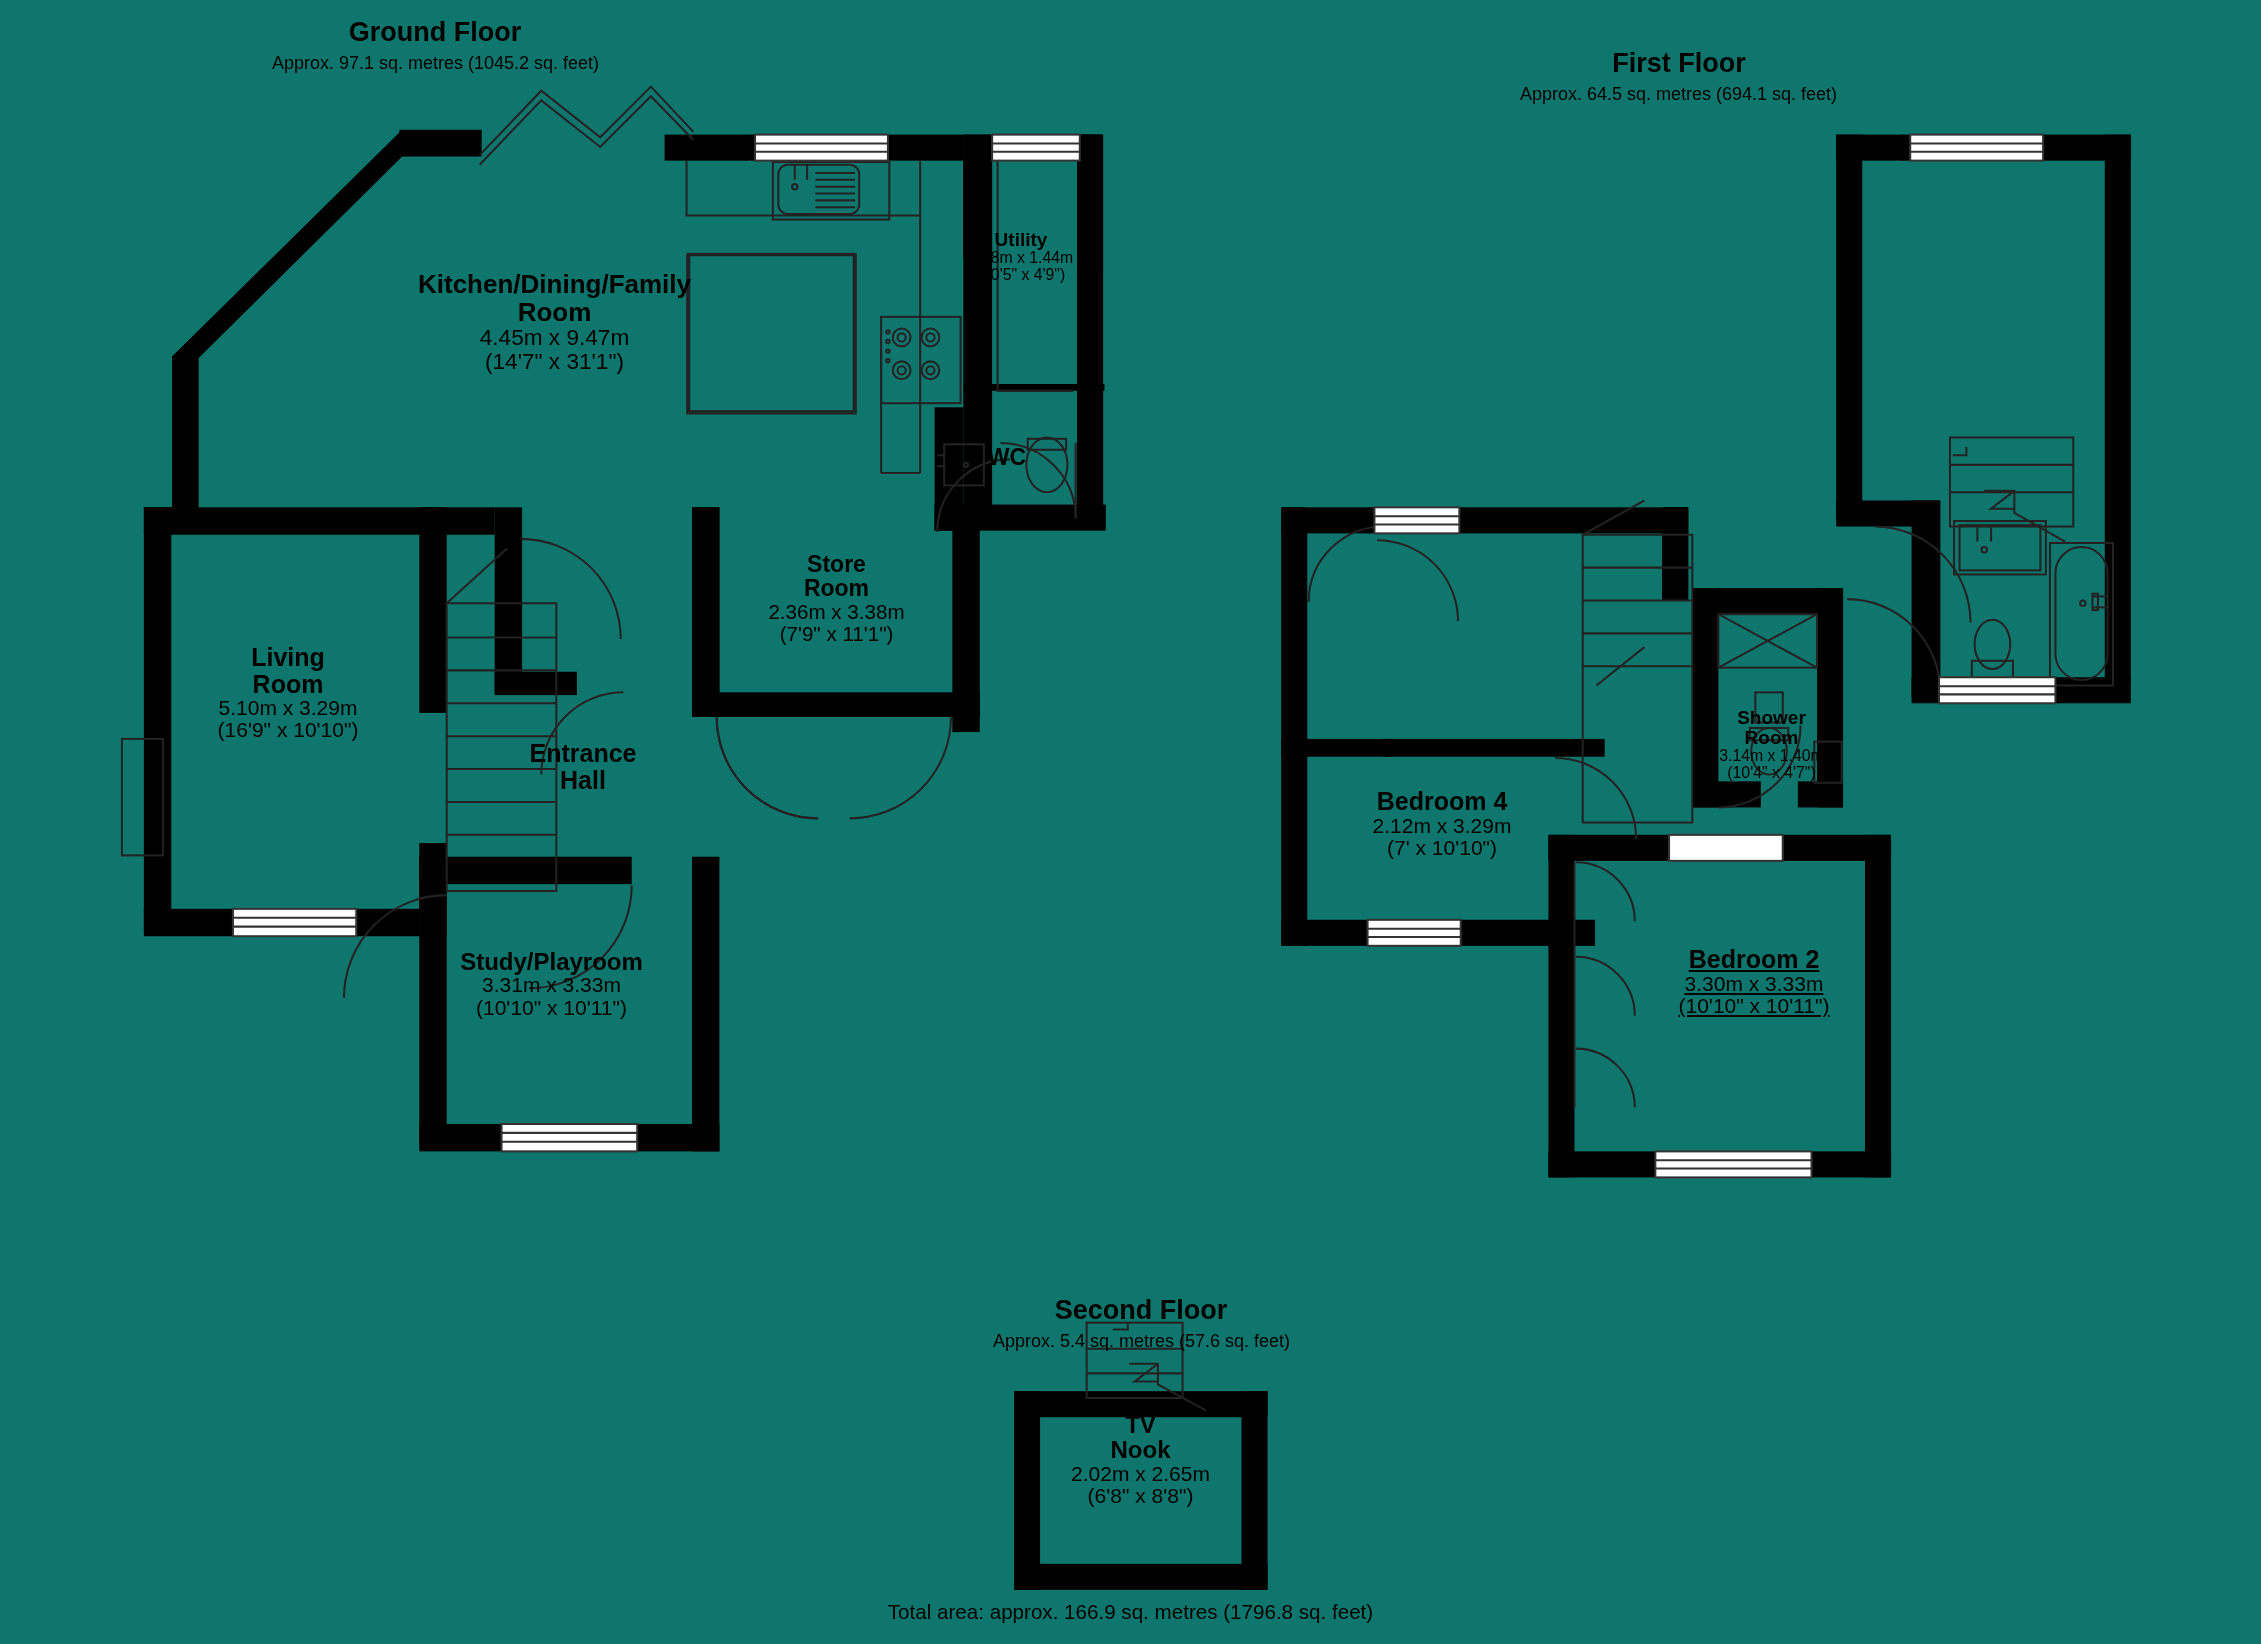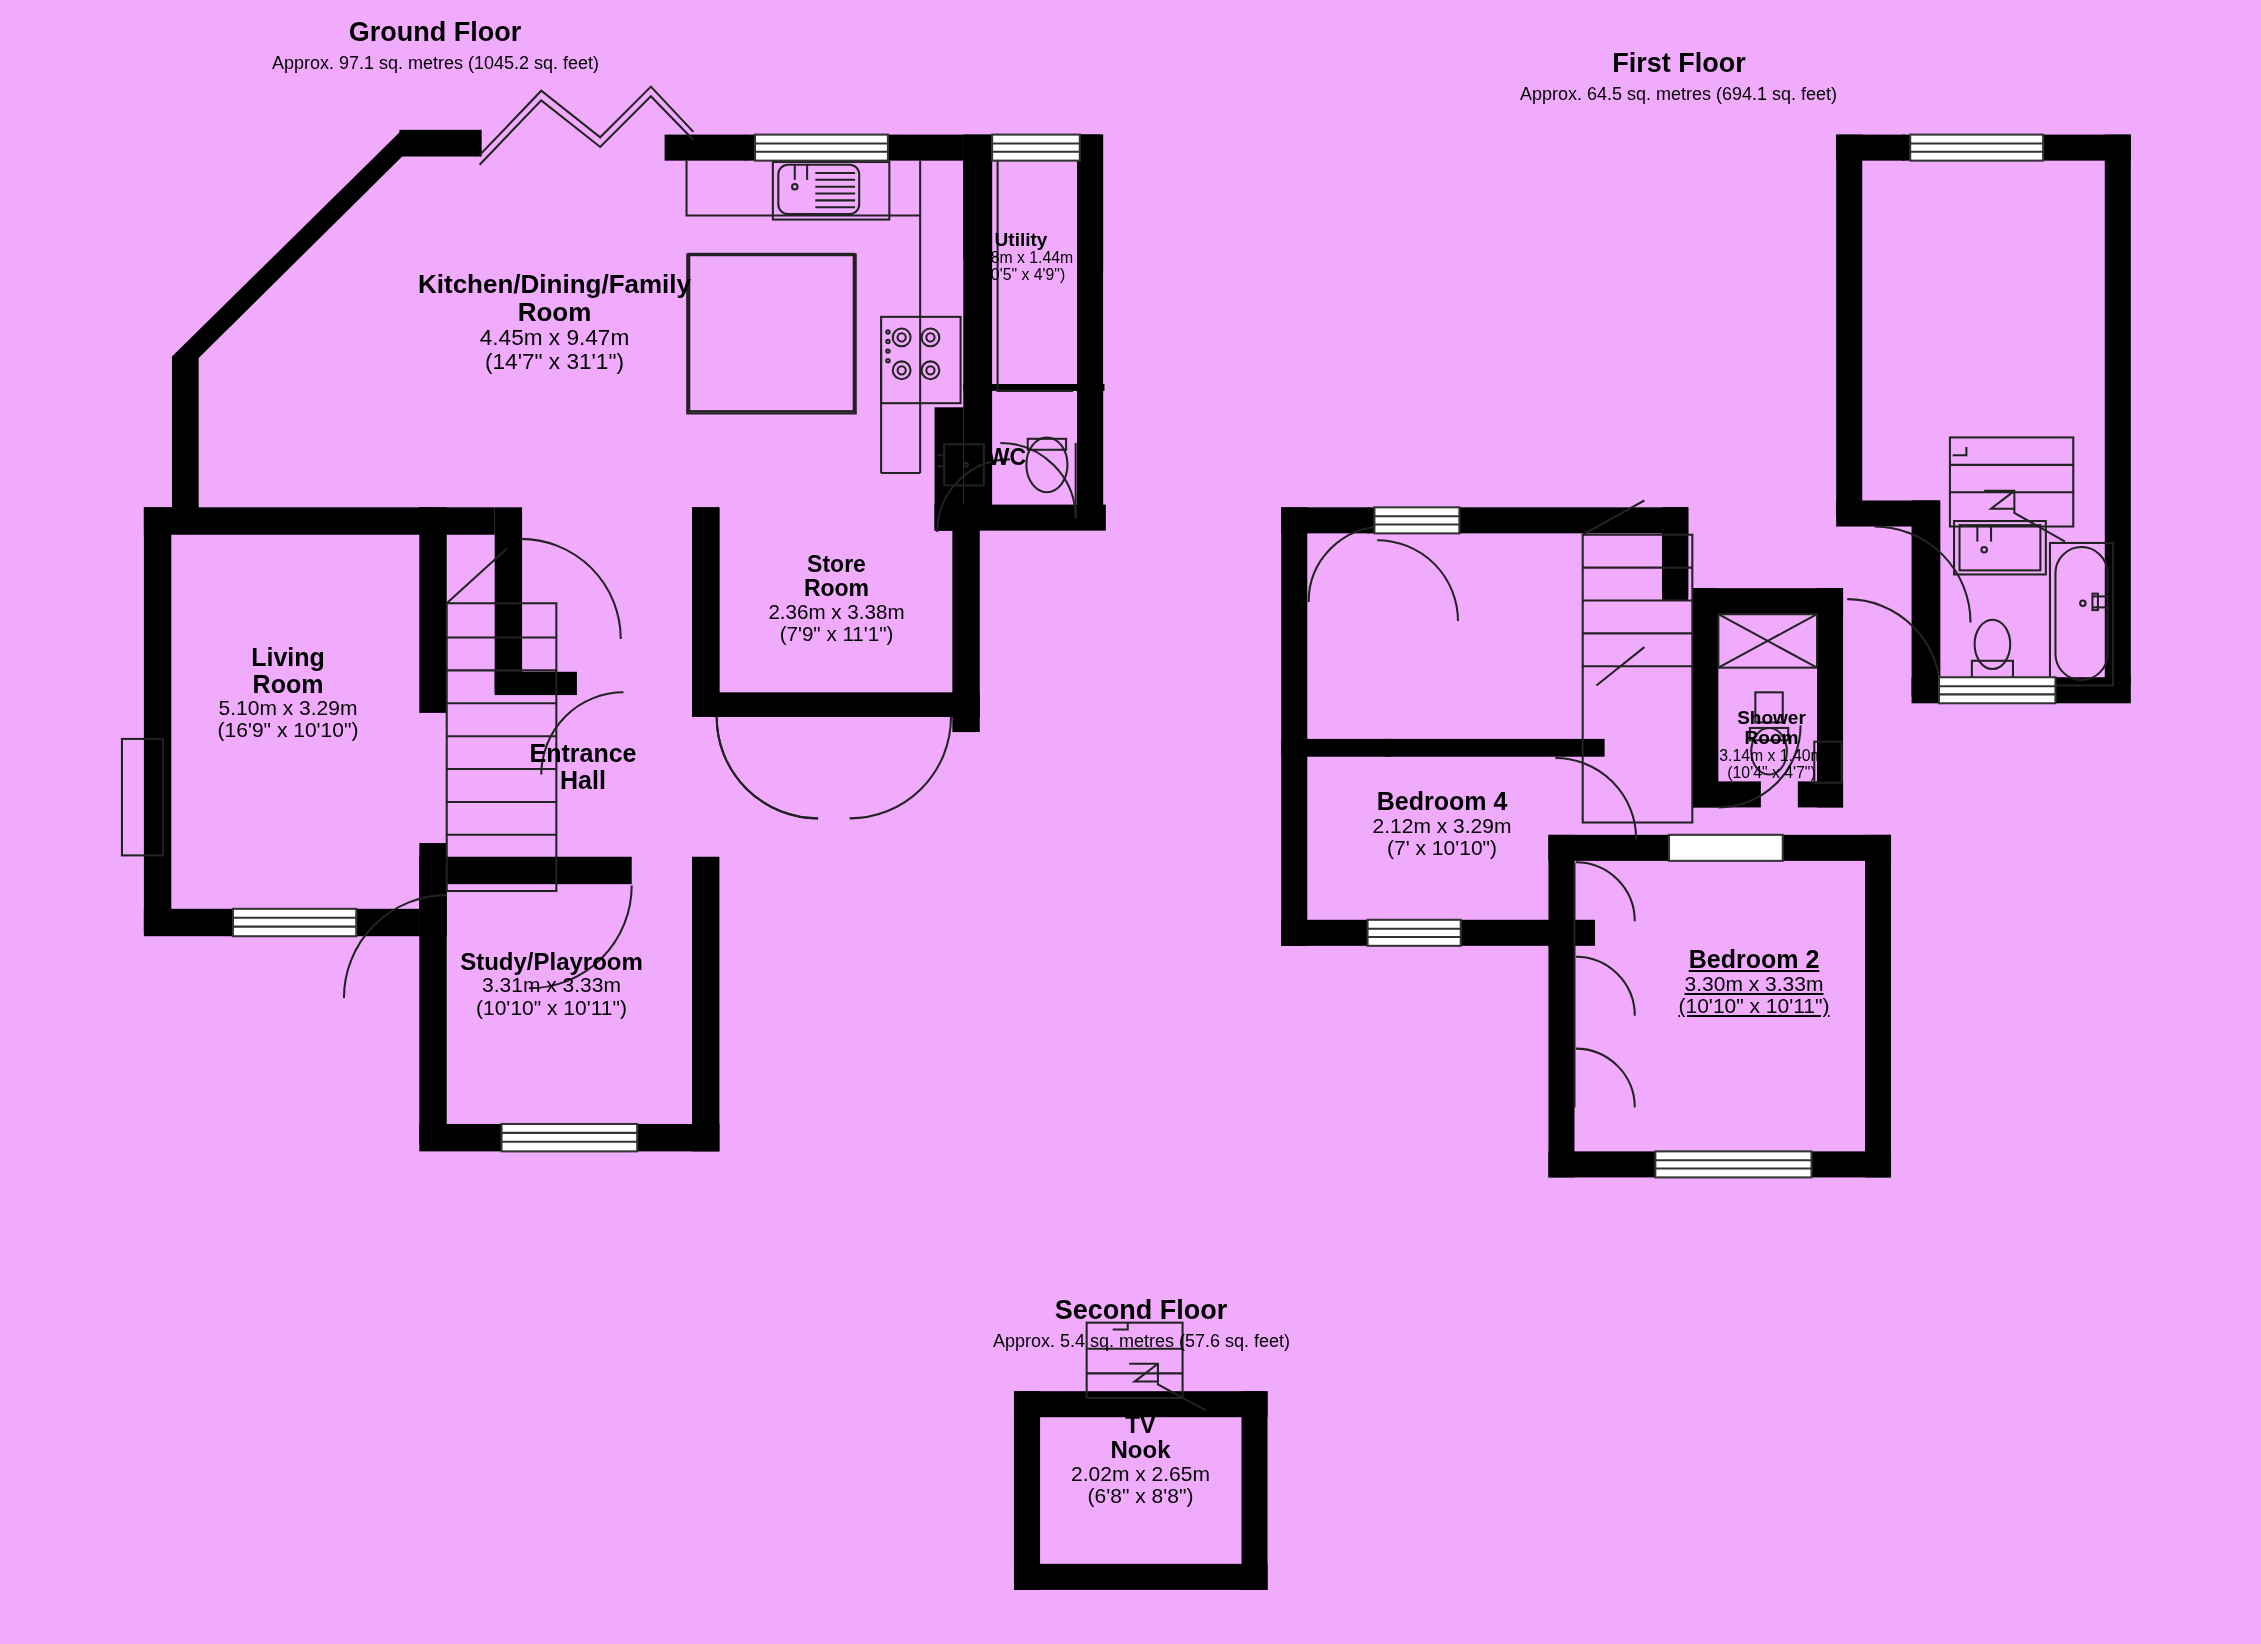--- a/index.html
+++ b/index.html
@@ -4,21 +4,21 @@
 <style>
   html, body {
     margin: 0;
     padding: 0;
     background: #ffffff;
   }
   #page {
     position: relative;
     width: 2261px;
     height: 1645px;
-    background: #f0abfc;
+    background: #0f766e;
     font-family: "Liberation Sans", sans-serif;
     overflow: hidden;
   }
   .floor-title {
     position: absolute;
     text-align: center;
     font-weight: bold;
     font-size: 27px;
     color: #000;
     white-space: nowrap;
@@ -447,15 +447,16 @@
   <div class="floor-title" style="left:1004px; top:1295px; width:274px;">Second Floor</div>
   <div class="floor-sub" style="left:970px; top:1331px; width:343px;">Approx. 5.4 sq. metres (57.6 sq. feet)</div>
 
   <div class="room-label" style="left:1031px; top:1412px; width:219px; font-size:24px;">
     <span class="rname">TV</span>
     <span class="rname">Nook</span>
     <span class="rdim" style="font-size:21px;">2.02m x 2.65m</span>
     <span class="rdim" style="font-size:21px;">(6'8" x 8'8")</span>
   </div>
 
+  <div class="total-area" style="left:788px; top:1600px; width:685px;">Total area: approx. 166.9 sq. metres (1796.8 sq. feet)</div>
 
 </div>
 
 
 </body></html>

